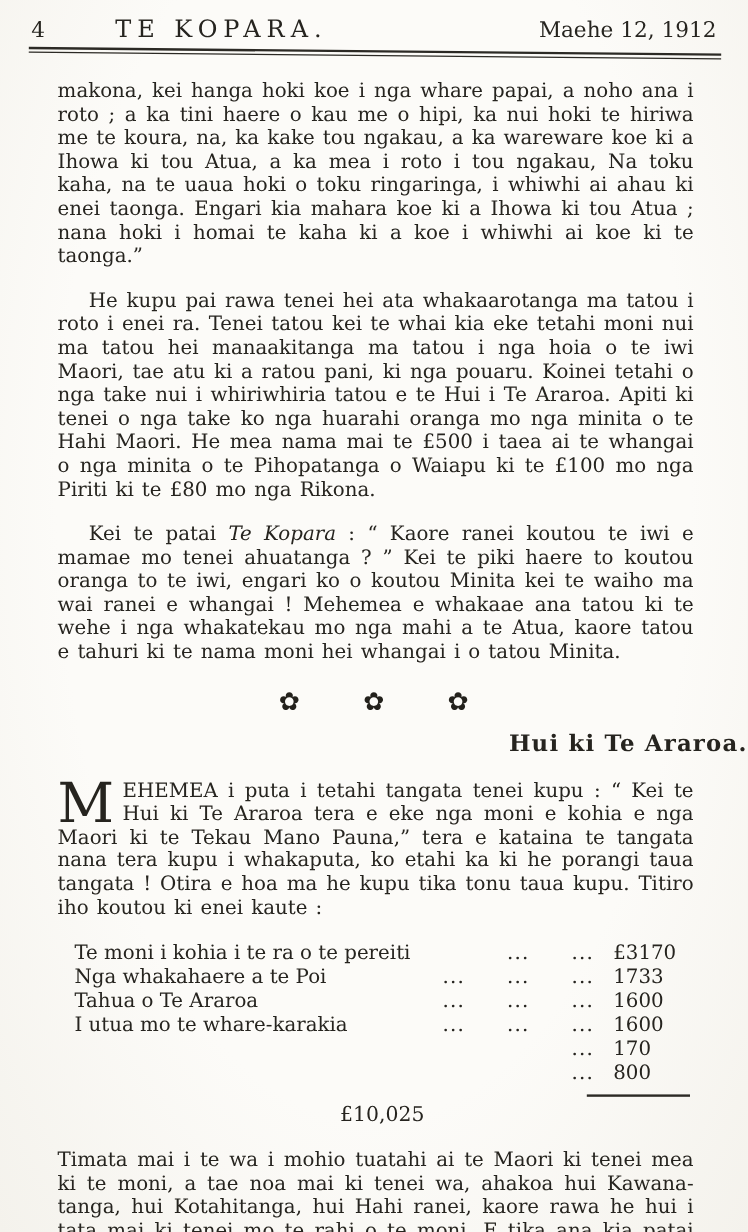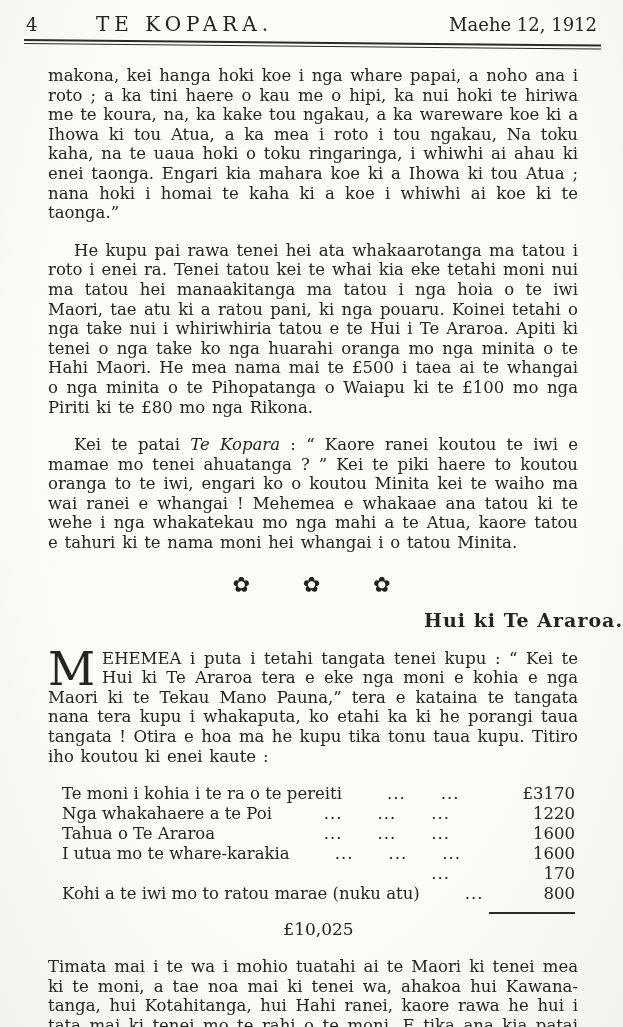--- a/index.html
+++ b/index.html
@@ -77,31 +77,31 @@
     padding: 1px 7px 0 0;
     font-weight: normal;
   }
 
   
   .accounts {
     margin: 6px 48px 0 62px;
     font-size: 16.5px;
     line-height: 20px;
   }
-  .acct-row { display: flex; align-items: baseline; gap: 45px; }
+  .acct-row { display: flex; align-items: baseline; }
   .acct-label { white-space: nowrap; }
   .acct-dots {
     flex: 1;
     text-align: right;
     padding-right: 16px;
     letter-spacing: 1px;
     overflow: hidden;
     white-space: nowrap;
   }
-  .acct-amount { width: 64px; text-align: right; white-space: nowrap; }
+  .acct-amount { width: 64px; white-space: nowrap; }
   .acct-total-rule {
     width: 86px;
     height: 2px;
     background: #2c2a25;
     margin: 8px 0 5px auto;
   }
   .acct-total { text-align: center; font-size: 17px; }
 
   .closing-para { margin-top: 4px; }
 </style>
@@ -140,38 +140,37 @@
 
   <div class="accounts">
     <div class="acct-row">
       <span class="acct-label">Te moni i kohia i te ra o te pereiti</span>
       <span class="acct-dots">...  ...</span>
       <span class="acct-amount">£3170</span>
     </div>
     <div class="acct-row">
       <span class="acct-label">Nga whakahaere a te Poi</span>
       <span class="acct-dots">...  ...  ...</span>
-      <span class="acct-amount">1220</span>
+      <span class="acct-amount">1733</span>
     </div>
     <div class="acct-row">
       <span class="acct-label">Tahua o Te Araroa</span>
       <span class="acct-dots">...  ...  ...</span>
       <span class="acct-amount">1600</span>
     </div>
     <div class="acct-row">
       <span class="acct-label">I utua mo te whare-karakia</span>
       <span class="acct-dots">...  ...  ...</span>
       <span class="acct-amount">1600</span>
     </div>
     <div class="acct-row">
       <span class="acct-dots">...</span>
       <span class="acct-amount">170</span>
     </div>
     <div class="acct-row">
-      <span class="acct-label">Kohi a te iwi mo to ratou marae (nuku atu)</span>
       <span class="acct-dots">...</span>
       <span class="acct-amount">800</span>
     </div>
     <div class="acct-total-rule"></div>
     <div class="acct-total">£10,025</div>
   </div>
 
   <div class="text-block closing-para">
     <p>Timata mai i te wa i mohio tuatahi ai te Maori ki tenei mea ki te moni, a tae noa mai ki tenei wa, ahakoa hui Kawana-tanga, hui Kotahitanga, hui Hahi ranei, kaore rawa he hui i tata mai ki tenei mo te rahi o te moni.  E tika ana kia patai tatou, “ He aha ra i penei rawa ai te rahi o te moni ? ”  Te whakahoki—Tuatahi, ko te kaupapa o te kohi, kua makuku tonu i nga roimata o nga koka, o nga pouaru o nga pani.  Ka</p>
   </div>

